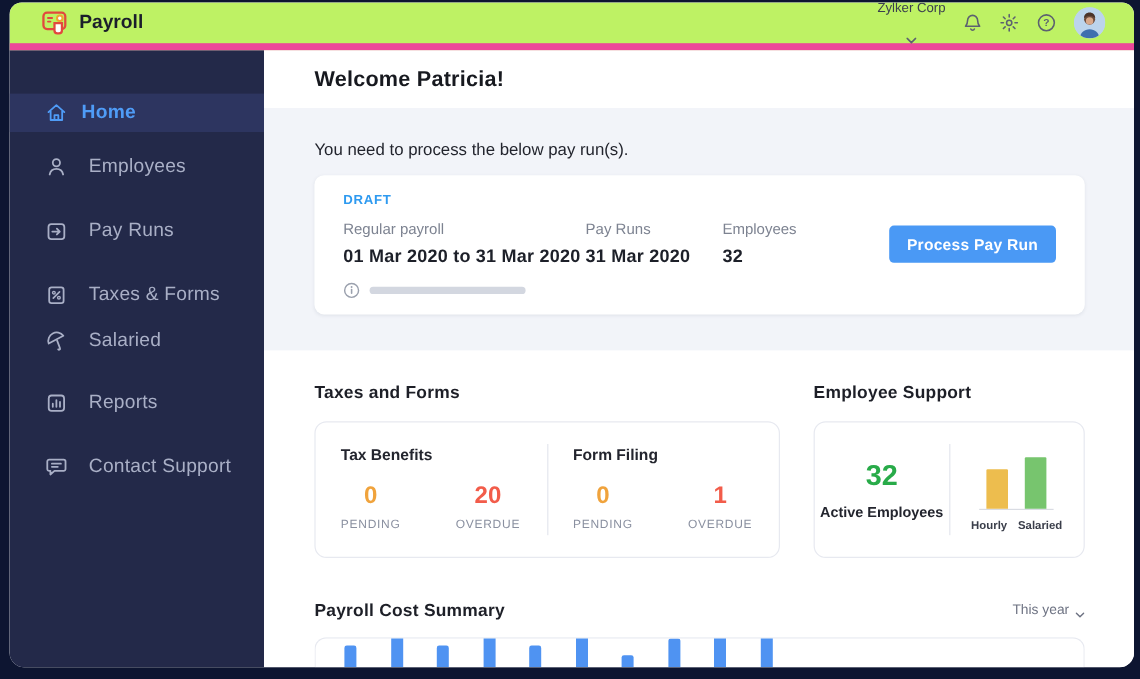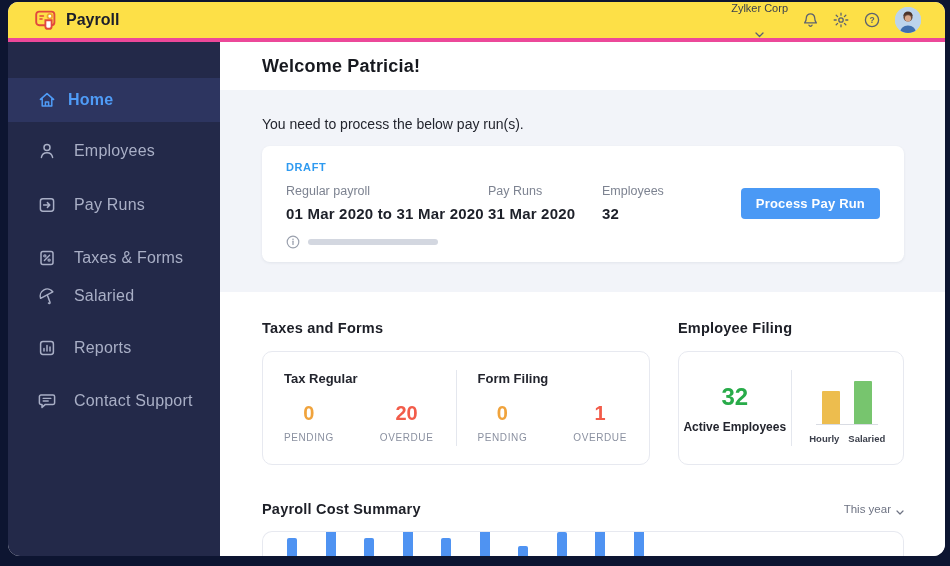--- a/index.html
+++ b/index.html
@@ -11,22 +11,22 @@
   }
   .window {
     position:absolute; left:8px; top:2px; right:5px; bottom:10px;
     border-radius:10px 10px 12px 12px;
     overflow:hidden;
     background:#ffffff;
     display:flex; flex-direction:column;
   }
   
   .topbar {
-    height:40px; flex:0 0 40px; background:#fde047;
-    border-bottom:4px solid #ec4899;
+    height:40px; flex:0 0 40px; background:#bef264;
+    border-bottom:6px solid #ec4899;
     display:flex; align-items:center; justify-content:space-between;
     padding:0 24px 0 26px;
   }
   .brand { display:flex; align-items:center; gap:8px; }
   .brand-title { font-size:16px; font-weight:bold; color:#1b1e2b; }
   .topbar-right { display:flex; align-items:center; gap:15px; }
   .org-select { display:flex; align-items:center; gap:18px; font-size:11px; color:#3b404e; cursor:pointer;flex-direction:column; }
   .tb-icon { display:flex; align-items:center; color:#5c6170; cursor:pointer; }
   .avatar { width:26px; height:26px; border-radius:50%; overflow:hidden; background:#bcd4ec; cursor:pointer; }
 
@@ -34,21 +34,21 @@
   .shell { flex:1; display:flex; min-height:0; }
   .sidebar {
     flex:0 0 212px; background:#232949; padding-top:36px;
     display:flex; flex-direction:column;
   }
   .side-item {
     height:38px; display:flex; align-items:center; gap:18px;
     padding-left:30px; color:#a9afc6; font-size:16px; cursor:pointer;
     letter-spacing:.2px;
   }
-  .side-item:nth-child(1){ margin-top:0; height:44px;gap:12px; }
+  .side-item:nth-child(1){ margin-top:0; height:32px;gap:12px; }
   .side-item:nth-child(2){ margin-top:10px; }
   .side-item:nth-child(3){ margin-top:16px; }
   .side-item:nth-child(4){ margin-top:15px; }
   .side-item:nth-child(5){ margin-top:0; }
   .side-item:nth-child(6){ margin-top:14px; }
   .side-item:nth-child(7){ margin-top:15px; }
   .side-item.active { background:#2d3560; color:#4f9cf7; font-weight:bold; }
   .side-item svg { flex:0 0 18px; }
 
   
@@ -263,21 +263,21 @@
             <div class="progress-track"></div>
           </div>
         </div>
       </section>
 
       <section class="cards-section">
         <div class="col-taxes">
           <div class="section-title">Taxes and Forms</div>
           <div class="panel">
             <div class="tf-group">
-              <div class="tf-title">Tax Regular</div>
+              <div class="tf-title">Tax Benefits</div>
               <div class="tf-stats">
                 <div class="tf-stat">
                   <span class="tf-num pending">0</span>
                   <span class="tf-cap">PENDING</span>
                 </div>
                 <div class="tf-stat">
                   <span class="tf-num overdue">20</span>
                   <span class="tf-cap">OVERDUE</span>
                 </div>
               </div>
@@ -293,21 +293,21 @@
                 <div class="tf-stat">
                   <span class="tf-num overdue">1</span>
                   <span class="tf-cap">OVERDUE</span>
                 </div>
               </div>
             </div>
           </div>
         </div>
 
         <div class="col-emp">
-          <div class="section-title">Employee Filing</div>
+          <div class="section-title">Employee Support</div>
           <div class="panel">
             <div class="emp-left">
               <span class="emp-count">32</span>
               <span class="emp-label">Active Employees</span>
             </div>
             <div class="v-divider"></div>
             <div class="emp-right">
               <div class="mini-chart" id="mini-chart">
                   <div class="mini-bar" style="height: 33px; background: rgb(237, 189, 78);"></div>
                   <div class="mini-bar" style="height: 43px; background: rgb(119, 197, 110);"></div>

